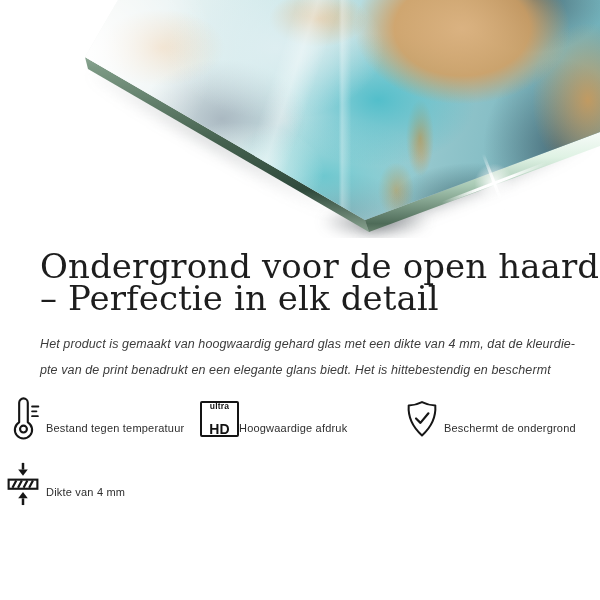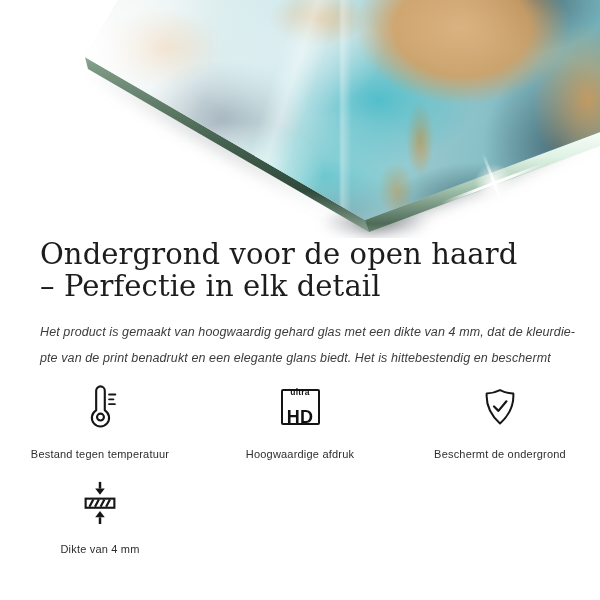--- a/index.html
+++ b/index.html
@@ -83,60 +83,60 @@
   }
   .sparkle .ray-b {
     position:absolute; width:2.5px; height:62px; border-radius:2px;
     transform:translate(-50%,-50%) rotate(-21deg);
     background:linear-gradient(180deg, rgba(255,255,255,0) 0%, #fff 50%, rgba(255,255,255,0) 100%);
     filter:blur(.4px);
   }
 
   
   h1 {
-    margin:0 40px 0 40px;
+    margin:12px 40px 0 40px;
     font-family:"DejaVu Serif", serif;
     font-weight:400;
-    font-size:29px; line-height:32px;
+    font-size:34px; line-height:32px;
     color:#1d1d1d;
     letter-spacing:.1px;
   }
   .h-line { display:block; white-space:nowrap; }
 
   .body-text {
     margin:17px 40px 0 40px;
     font-size:12.5px; line-height:26px;
     color:#3c3c3c; letter-spacing:.1px;font-style:italic;
   }
   .p-line { white-space:nowrap; }
 
   
   .features {
     margin-top:13px;
     display:grid;
     grid-template-columns:repeat(3, 1fr);
     row-gap:18px;
   }
-  .feature { display:flex; flex-direction:column; align-items:center; }
+  .feature { display:flex; align-items:center; }
   .feature-icon { height:46px; display:flex; align-items:center; justify-content:center; }
   .feature-icon svg { display:block; }
   .feature-label {
     margin-top:18px;
     font-size:11px; line-height:13px;
     color:#2e2e2e; letter-spacing:.2px;
     text-align:center; white-space:nowrap;
   }
   .uhd-box {
     width:35px; height:32px;
     border:2.5px solid #141414; border-radius:2px;
     display:flex; flex-direction:column; align-items:center; justify-content:center;
     color:#111;
   }
   .uhd-top { font-size:8.5px; font-weight:700; line-height:1; letter-spacing:.2px; }
-  .uhd-bottom { font-size:18px; font-weight:800; line-height:1; margin-top:12px; letter-spacing:.2px;text-decoration:underline; }
+  .uhd-bottom { font-size:14px; font-weight:800; line-height:1; margin-top:12px; letter-spacing:.2px;text-decoration:underline; }
 </style>
 </head>
 <body>
 
 <div class="page">
 
   <section class="hero">
     <div class="shadow shadow-left"></div>
     <div class="shadow shadow-corner"></div>
     <div class="shadow shadow-right"></div>

